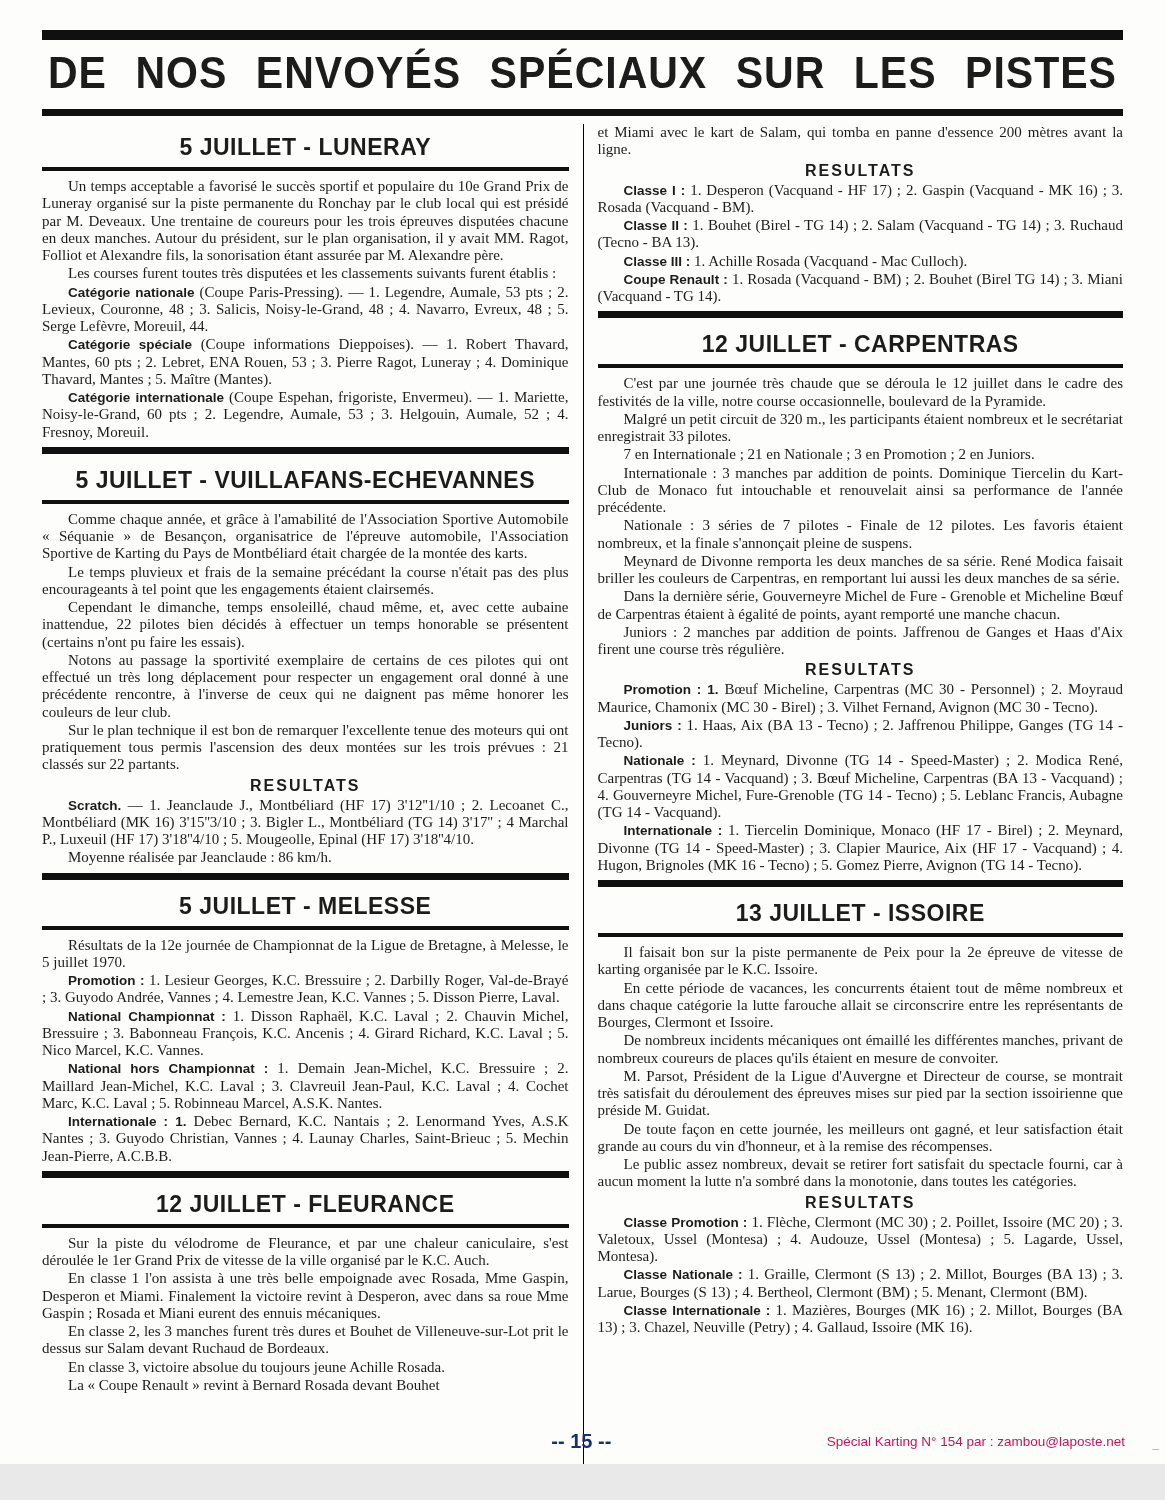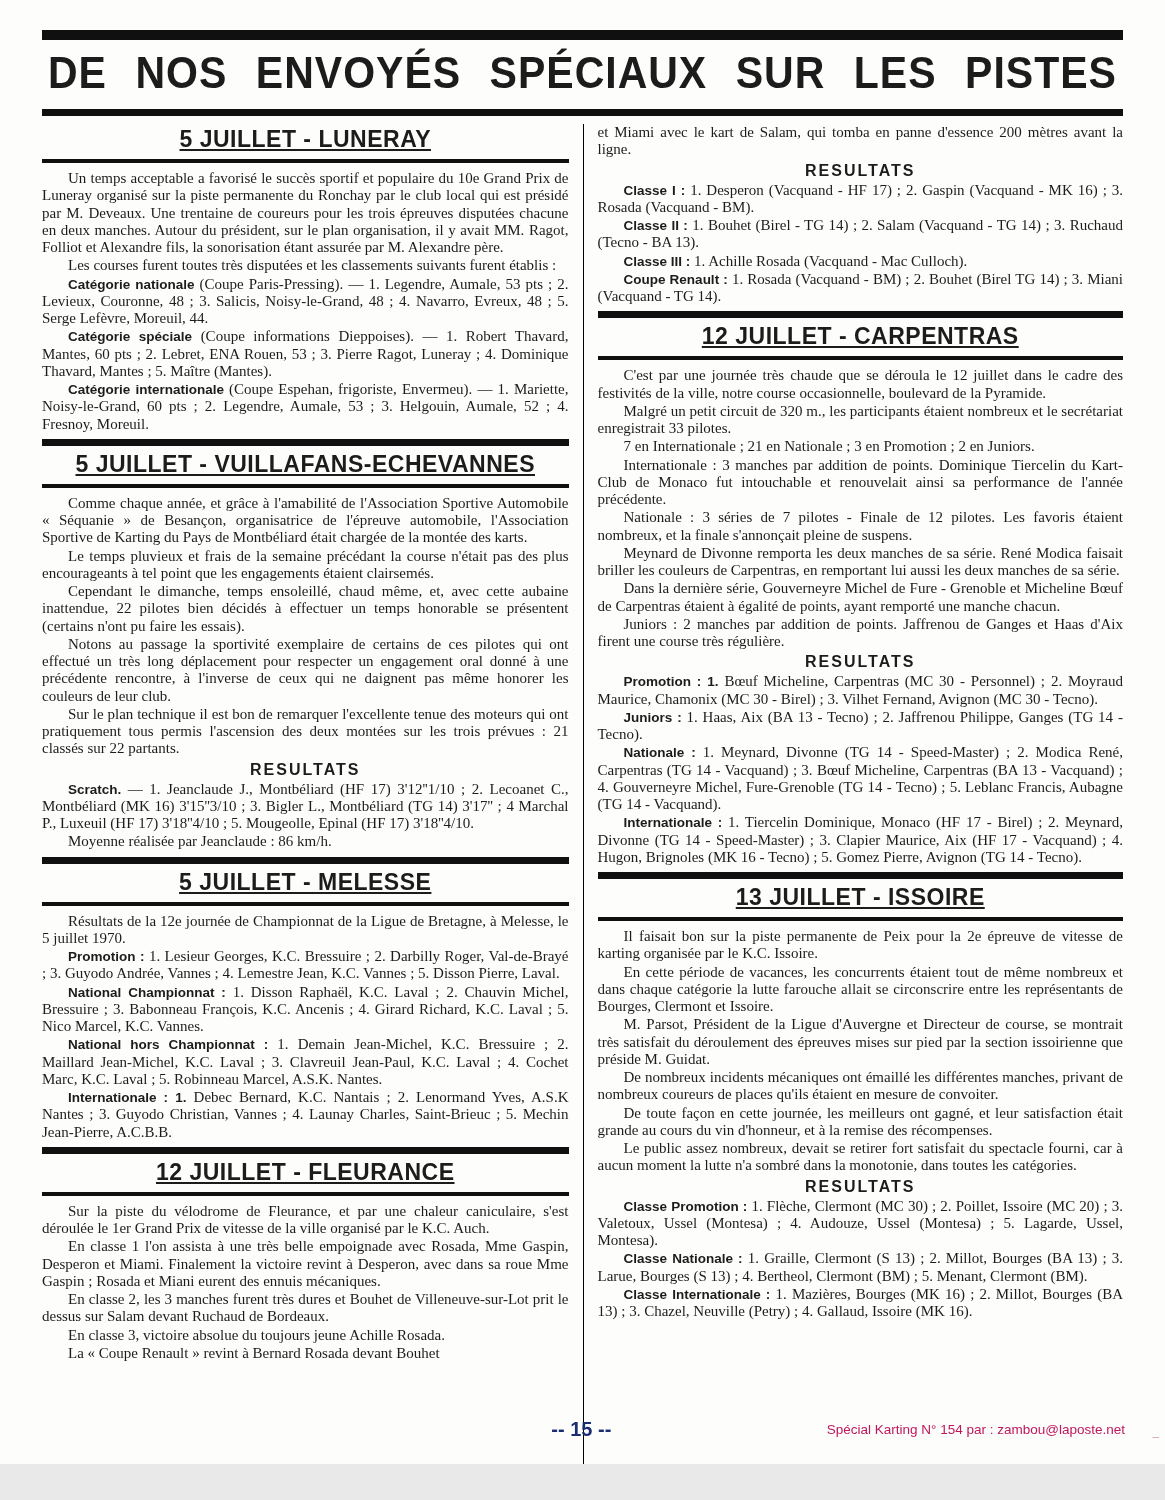--- a/index.html
+++ b/index.html
@@ -27,25 +27,25 @@
     white-space:nowrap;
   }
   
   .columns{display:flex;margin-top:8px;height:1352px;overflow:hidden;}
   .col{width:50%;box-sizing:border-box;}
   .col-left{padding-right:14px;}
   .col-right{padding-left:14px;border-left:1px solid #000000;}
   
   .section-rule{height:7px;background:#101010;margin:6px 0 0 0;}
   .section-head{
-    margin:0 0 7px 0;padding:5px 0 6px 0;
+    margin:8px 0 7px 0;padding:5px 0 6px 0;
     border-bottom:4px solid #101010;
     text-align:center;
     font-family:"Liberation Sans","DejaVu Sans",sans-serif;
-    font-weight:bold;font-size:23px;letter-spacing:.5px;text-decoration:underline;
+    font-weight:bold;font-size:23px;letter-spacing:.5px;
   }
   .section-head.no-top{padding-top:2px;}
   .para{
     margin:0 0 1px 0;
     font-size:15px;line-height:1.15;
     text-align:justify;
     text-indent:26px;
     hyphens:auto;
   }
   .para.no-indent{text-indent:0;}
@@ -53,21 +53,21 @@
     font-family:"Liberation Sans","DejaVu Sans",sans-serif;
     font-weight:bold;font-size:13.5px;
   }
   .subhead{
     text-align:center;
     font-family:"Liberation Sans","DejaVu Sans",sans-serif;
     font-weight:bold;font-size:16px;letter-spacing:2px;
     margin:3px 0 2px 0;
   }
   
-  .footer{position:absolute;left:0;right:0;bottom:20px;height:26px;}
+  .footer{position:absolute;left:0;right:0;bottom:8px;height:26px;}
   .page-number{
     position:absolute;left:50%;transform:translateX(-52%);
     font-family:"Liberation Sans","DejaVu Sans",sans-serif;
     font-weight:bold;font-size:20px;color:#1b2d72;
   }
   .credit{
     position:absolute;right:40px;top:4px;
     font-family:"Liberation Sans","DejaVu Sans",sans-serif;
     font-size:13.5px;color:#be185d;
   }
@@ -160,22 +160,22 @@
           <p class="para"><b class="lead">Promotion : 1.</b> <span>Bœuf Micheline, Carpentras (MC 30 - Personnel) ; 2. Moyraud Maurice, Chamonix (MC 30 - Birel) ; 3. Vilhet Fernand, Avignon (MC 30 - Tecno).</span></p>
           <p class="para"><b class="lead">Juniors :</b> <span>1. Haas, Aix (BA 13 - Tecno) ; 2. Jaffrenou Philippe, Ganges (TG 14 - Tecno).</span></p>
           <p class="para"><b class="lead">Nationale :</b> <span>1. Meynard, Divonne (TG 14 - Speed-Master) ; 2. Modica René, Carpentras (TG 14 - Vacquand) ; 3. Bœuf Micheline, Carpentras (BA 13 - Vacquand) ; 4. Gouverneyre Michel, Fure-Grenoble (TG 14 - Tecno) ; 5. Leblanc Francis, Aubagne (TG 14 - Vacquand).</span></p>
           <p class="para"><b class="lead">Internationale :</b> <span>1. Tiercelin Dominique, Monaco (HF 17 - Birel) ; 2. Meynard, Divonne (TG 14 - Speed-Master) ; 3. Clapier Maurice, Aix (HF 17 - Vacquand) ; 4. Hugon, Brignoles (MK 16 - Tecno) ; 5. Gomez Pierre, Avignon (TG 14 - Tecno).</span></p>
         </section>
         <section>
           <div class="section-rule"></div>
           <h2 class="section-head">13 JUILLET - ISSOIRE</h2>
           <p class="para"><span>Il faisait bon sur la piste permanente de Peix pour la 2e épreuve de vitesse de karting organisée par le K.C. Issoire.</span></p>
           <p class="para"><span>En cette période de vacances, les concurrents étaient tout de même nombreux et dans chaque catégorie la lutte farouche allait se circonscrire entre les représentants de Bourges, Clermont et Issoire.</span></p>
+          <p class="para"><span>De nombreux incidents mécaniques ont émaillé les différentes manches, privant de nombreux coureurs de places qu'ils étaient en mesure de convoiter.</span></p>
           <p class="para"><span>M. Parsot, Président de la Ligue d'Auvergne et Directeur de course, se montrait très satisfait du déroulement des épreuves mises sur pied par la section issoirienne que préside M. Guidat.</span></p>
-          <p class="para"><span>De nombreux incidents mécaniques ont émaillé les différentes manches, privant de nombreux coureurs de places qu'ils étaient en mesure de convoiter.</span></p>
           <p class="para"><span>De toute façon en cette journée, les meilleurs ont gagné, et leur satisfaction était grande au cours du vin d'honneur, et à la remise des récompenses.</span></p>
           <p class="para"><span>Le public assez nombreux, devait se retirer fort satisfait du spectacle fourni, car à aucun moment la lutte n'a sombré dans la monotonie, dans toutes les catégories.</span></p>
           <div class="subhead">RESULTATS</div>
           <p class="para"><b class="lead">Classe Promotion :</b> <span>1. Flèche, Clermont (MC 30) ; 2. Poillet, Issoire (MC 20) ; 3. Valetoux, Ussel (Montesa) ; 4. Audouze, Ussel (Montesa) ; 5. Lagarde, Ussel, Montesa).</span></p>
           <p class="para"><b class="lead">Classe Nationale :</b> <span>1. Graille, Clermont (S 13) ; 2. Millot, Bourges (BA 13) ; 3. Larue, Bourges (S 13) ; 4. Bertheol, Clermont (BM) ; 5. Menant, Clermont (BM).</span></p>
           <p class="para"><b class="lead">Classe Internationale :</b> <span>1. Mazières, Bourges (MK 16) ; 2. Millot, Bourges (BA 13) ; 3. Chazel, Neuville (Petry) ; 4. Gallaud, Issoire (MK 16).</span></p>
         </section>
       </div>
   </main>
 

